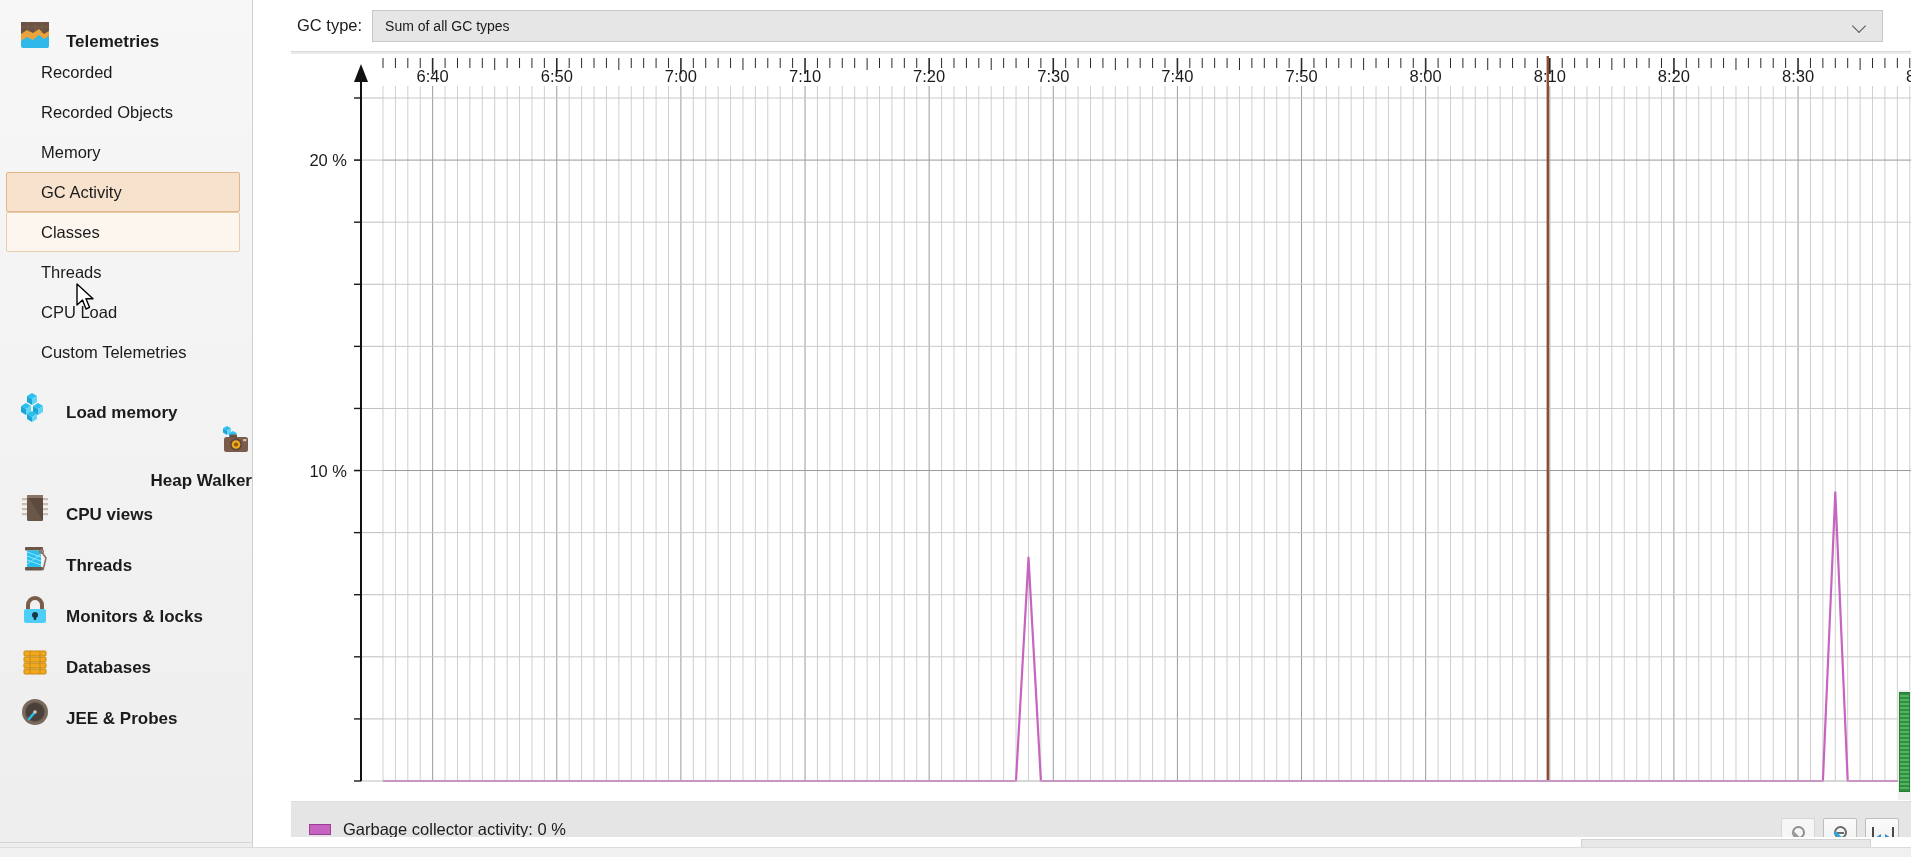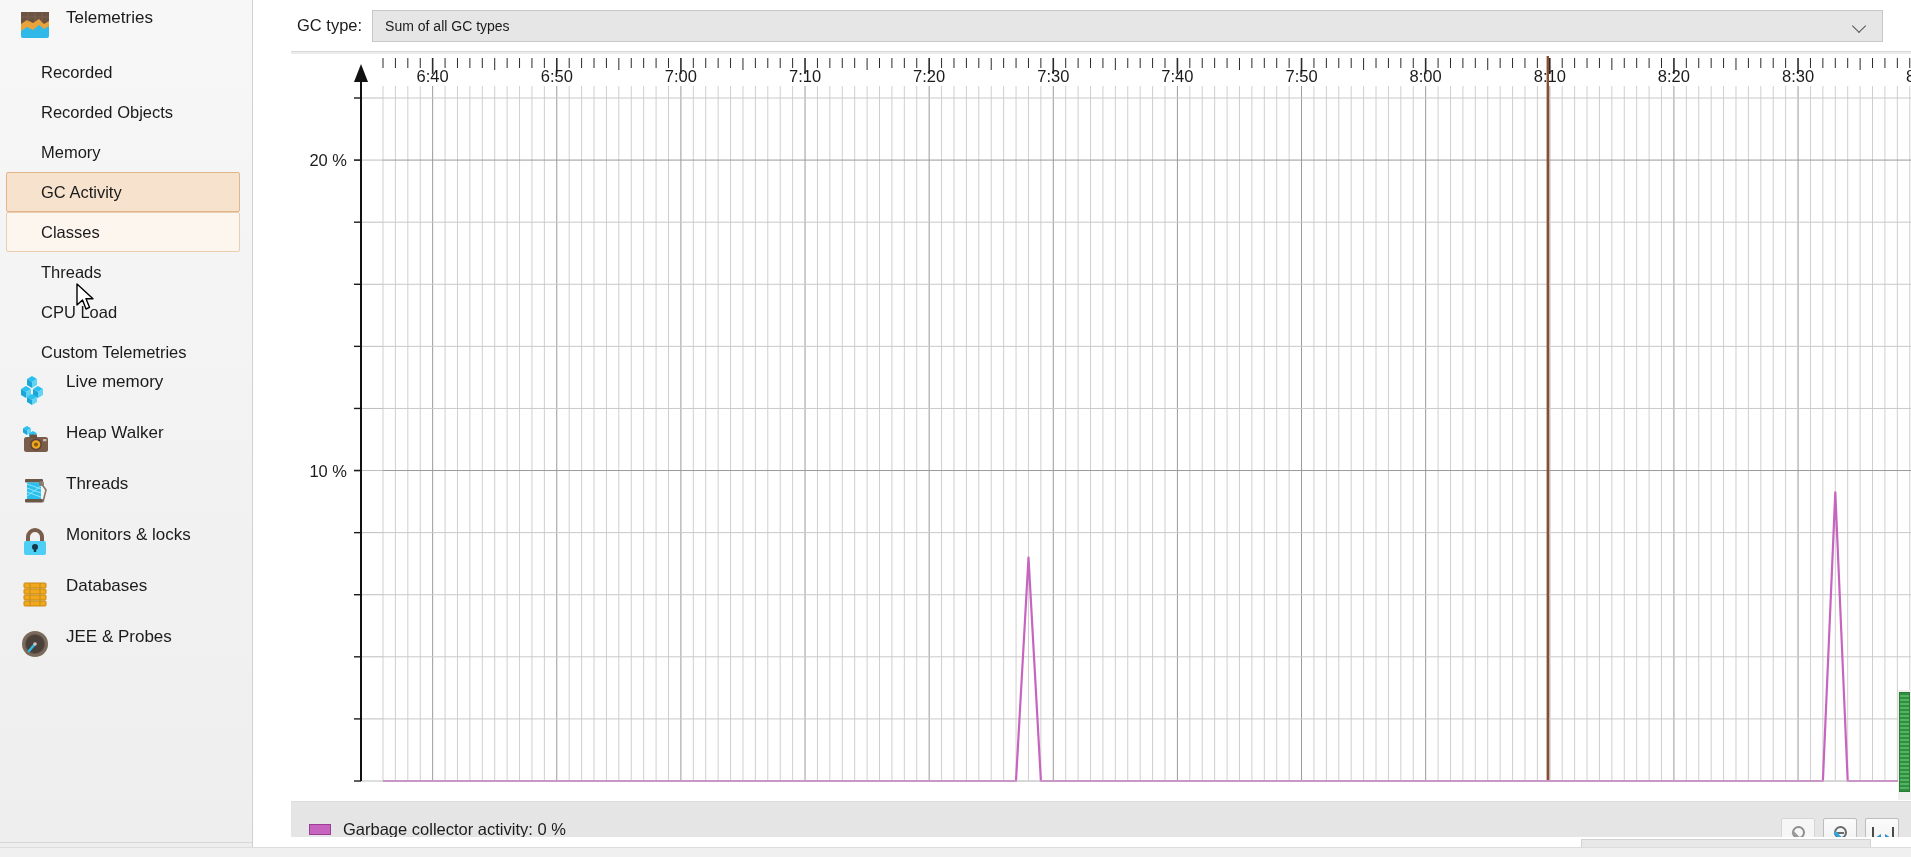--- a/index.html
+++ b/index.html
@@ -22,24 +22,25 @@
     position: relative;
     width: 253px;
     height: 857px;
     background: linear-gradient(to bottom, #f7f7f7 0%, #f2f2f2 55%, #eeeeee 100%);
     border-right: 1px solid #d0d0d0;
     flex: 0 0 253px;
     overflow: hidden;
   }
   .sb-group {
     display: flex;
-    align-items: flex-start;
+    align-items: flex-end;
     height: 44px;
     padding-left: 18px;
     gap: 14px;
+    font-weight: bold;
   }
   .sb-group .g-label {
     font-size: 17px;
     color: #1b1b1b;
   }
   .sb-item {
     position: relative;
     display: flex;
     align-items: center;
     height: 40px;
@@ -306,40 +307,58 @@
                 <path d="M3 17v6l5 3v-6z" fill="#1aa6d6"></path>
                 <path d="M13 17v6l-5 3v-6z" fill="#5fd4f5"></path>
                 <path d="M20 14l5 3-5 3-5-3z"></path>
                 <path d="M15 17v6l5 3v-6z" fill="#1aa6d6"></path>
                 <path d="M25 17v6l-5 3v-6z" fill="#5fd4f5"></path>
                 <path d="M14 22l5 3-5 3-5-3z"></path>
                 <path d="M9 25v5l5 3v-5z" fill="#1aa6d6"></path>
                 <path d="M19 25v5l-5 3v-5z" fill="#5fd4f5"></path>
               </g>
             </svg></span>
-          <span class="g-label">Live memory</span>
-        </div>
-        <div class="sb-group" style="height: 51px;">
+          <span class="g-label">Load memory</span>
+        </div>
+        <div class="sb-group" style="height: 51px; flex-direction: column;">
           <span class="sb-icon"><svg width="34" height="34" viewBox="0 0 34 34">
               <g fill="#29c0ef">
                 <path d="M9 3l4 2.2-4 2.2-4-2.2z"></path>
                 <path d="M5 5.2v4.4L9 12V7.6z" fill="#1aa6d6"></path>
                 <path d="M13 5.2v4.4L9 12V7.6z" fill="#5fd4f5"></path>
                 <path d="M15 8l4 2.2-4 2.2-4-2.2z"></path>
                 <path d="M11 10.2v4.4L15 17v-4.4z" fill="#1aa6d6"></path>
                 <path d="M19 10.2v4.4L15 17v-4.4z" fill="#5fd4f5"></path>
               </g>
               <rect x="6" y="14" width="24" height="15" rx="2.5" fill="#7a5c4a"></rect>
               <rect x="12" y="11.5" width="7" height="3.5" rx="1" fill="#6b4f3f"></rect>
               <circle cx="18" cy="21.5" r="6" fill="#5e463a"></circle>
               <circle cx="18" cy="21.5" r="4.3" fill="#f0a81e"></circle>
               <circle cx="18" cy="21.5" r="2.1" fill="#8a5d12"></circle>
               <rect x="25" y="16" width="3.5" height="2.3" rx="0.6" fill="#cfbcae"></rect>
             </svg></span>
           <span class="g-label">Heap Walker</span>
+        </div>
+        <div class="sb-group" style="height: 51px;">
+          <span class="sb-icon"><svg width="34" height="34" viewBox="0 0 34 34">
+              <g fill="#c9bcae">
+                <rect x="4" y="7" width="5" height="2.2"></rect>
+                <rect x="4" y="12" width="5" height="2.2"></rect>
+                <rect x="4" y="17" width="5" height="2.2"></rect>
+                <rect x="4" y="22" width="5" height="2.2"></rect>
+                <rect x="25" y="7" width="5" height="2.2"></rect>
+                <rect x="25" y="12" width="5" height="2.2"></rect>
+                <rect x="25" y="17" width="5" height="2.2"></rect>
+                <rect x="25" y="22" width="5" height="2.2"></rect>
+              </g>
+              <rect x="9" y="4" width="16" height="26" rx="1.5" fill="#6b5748"></rect>
+              <path d="M9 4h16v26z" fill="#5b4a3d"></path>
+              <rect x="9" y="4" width="16" height="3" fill="#8a7463"></rect>
+            </svg></span>
+          <span class="g-label">CPU views</span>
         </div>
         <div class="sb-group" style="height: 51px;">
           <span class="sb-icon"><svg width="34" height="34" viewBox="0 0 34 34">
               <rect x="7" y="5" width="18" height="3.5" rx="1" fill="#6b5748"></rect>
               <rect x="7" y="25" width="18" height="3.5" rx="1" fill="#6b5748"></rect>
               <rect x="9" y="8.5" width="14" height="16.5" fill="#29c0ef"></rect>
               <g stroke="#8fe4fb" stroke-width="1">
                 <line x1="9" y1="10" x2="23" y2="15"></line>
                 <line x1="9" y1="14" x2="23" y2="19"></line>
                 <line x1="9" y1="18" x2="23" y2="23"></line>

